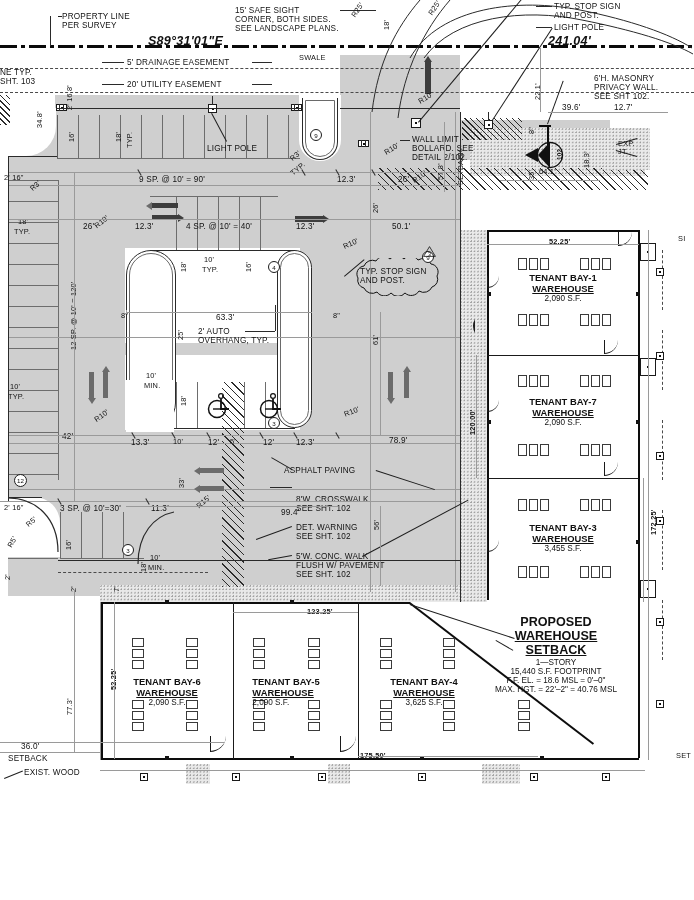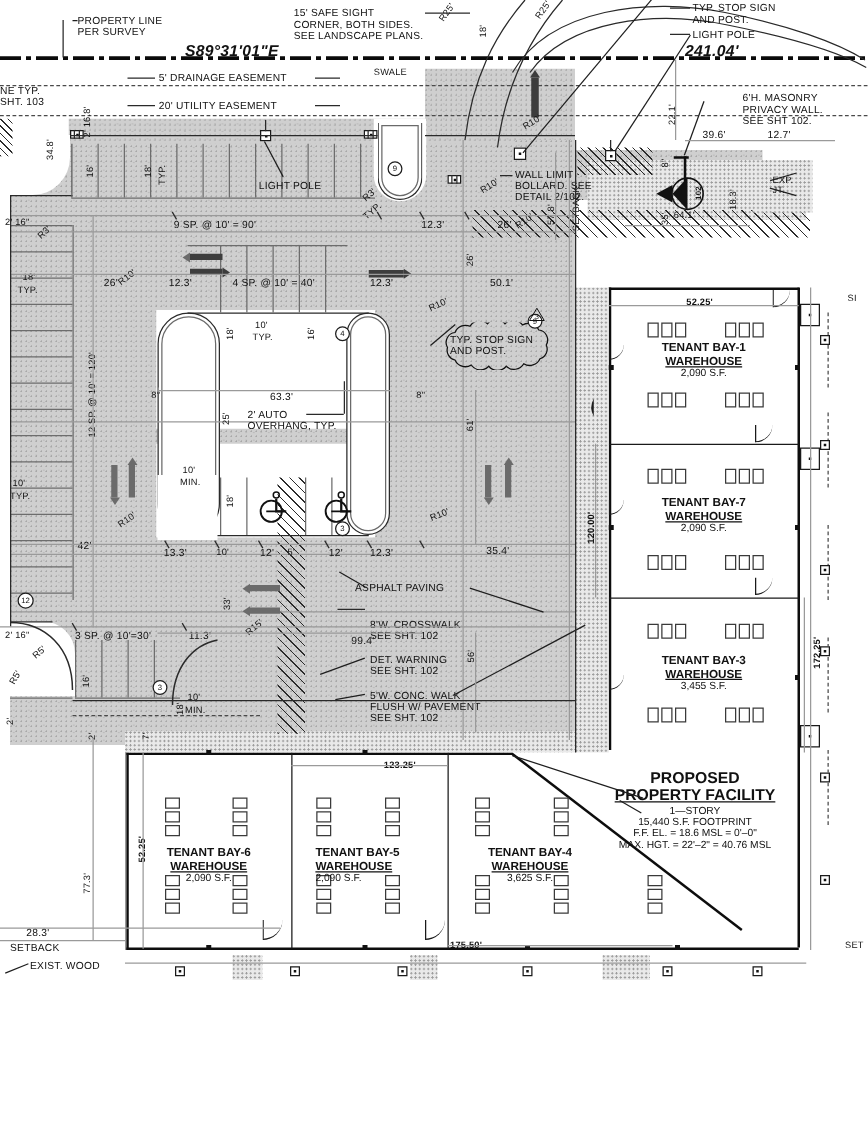--- a/index.html
+++ b/index.html
@@ -659,38 +659,38 @@
   <div class="txt t7" style="left:8px;top:393px;">TYP.</div>
   <div class="txt t7 rot90" style="left:180px;top:406px;">18'</div>
 
   <div class="txt t8" style="left:62px;top:432px;">42'</div>
   <div class="txt t8" style="left:131px;top:438px;">13.3'</div>
   <div class="txt t7" style="left:173px;top:438px;">10'</div>
   <div class="txt t8" style="left:208px;top:438px;">12'</div>
   <div class="txt t7" style="left:230px;top:438px;">5'</div>
   <div class="txt t8" style="left:263px;top:438px;">12'</div>
   <div class="txt t8" style="left:296px;top:438px;">12.3'</div>
-  <div class="txt t8" style="left:389px;top:436px;">35.4'</div>
+  <div class="txt t8" style="left:389px;top:436px;">78.9'</div>
 
   <div class="txt t7" style="left:4px;top:504px;">2' 16"</div>
   <div class="txt t8" style="left:60px;top:504px;">3 SP. @ 10'=30'</div>
   <div class="txt t8" style="left:151px;top:504px;">11.3'</div>
   <div class="txt t8" style="left:281px;top:508px;">99.4'</div>
   <div class="txt t7 rot90" style="left:373px;top:530px;">56'</div>
   <div class="txt t7 rot90" style="left:65px;top:550px;">16'</div>
   <div class="txt t7" style="left:150px;top:554px;">10'</div>
   <div class="txt t7" style="left:148px;top:564px;">MIN.</div>
   <div class="txt t7 rot90" style="left:140px;top:572px;">18'</div>
   <div class="txt t7 rot90" style="left:70px;top:592px;">2'</div>
   <div class="txt t7 rot90" style="left:113px;top:592px;">7'</div>
   <div class="txt t7 rot90" style="left:178px;top:488px;">33'</div>
   <div class="txt t7 rot90" style="left:4px;top:580px;">2'</div>
 
   <div class="txt t7 rot90" style="left:66px;top:715px;">77.3'</div>
-  <div class="txt t8" style="left:21px;top:742px;">28.3'</div>
+  <div class="txt t8" style="left:21px;top:742px;">36.0'</div>
   <div class="txt t7 bold rot90" style="left:110px;top:690px;">52.25'</div>
   <div class="txt t7 bold" style="left:307px;top:608px;">123.25'</div>
   <div class="txt t7 bold" style="left:360px;top:752px;">175.50'</div>
 
   <div class="txt t7 bold" style="left:549px;top:238px;">52.25'</div>
   <div class="txt t7 bold rot90" style="left:469px;top:435px;">120.00'</div>
   <div class="txt t7 bold rot90" style="left:650px;top:535px;">172.25'</div>
 
   <div class="txt t7 rot90" style="left:534px;top:100px;">22.1'</div>
   <div class="txt t7 rot90" style="left:437px;top:180px;">57.8'</div>
@@ -745,21 +745,21 @@
     <div class="t8">2,090 S.F.</div>
   </div>
   <div style="position:absolute;left:167px;top:676px;text-align:center;transform:translateX(-50%);">
     <div class="t9 bold">TENANT BAY-6</div>
     <div class="t9 bold ul">WAREHOUSE</div>
     <div class="t8">2,090 S.F.</div>
   </div>
 
   <div style="position:absolute;left:556px;top:615px;text-align:center;transform:translateX(-50%);">
     <div class="t13 bold">PROPOSED</div>
-    <div class="t13 bold ul">PROPERTY FACILITY</div>
+    <div class="t13 bold ul">WAREHOUSE SETBACK</div>
     <div class="t8" style="margin-top:1px;">1—STORY</div>
     <div class="t8">15,440 S.F. FOOTPRINT</div>
     <div class="t8">F.F. EL. = 18.6 MSL = 0'–0"</div>
     <div class="t8">MAX. HGT. = 22'–2" = 40.76 MSL</div>
   </div>
   <div class="leader" style="left:410px;top:604px;width:110px;transform:rotate(18deg);"></div>
   <div class="leader" style="left:496px;top:640px;width:20px;transform:rotate(30deg);"></div>
 
   <div class="hl-f" style="left:8px;top:172px;width:452px;"></div>
   <div class="hl-f" style="left:8px;top:219px;width:452px;"></div>

